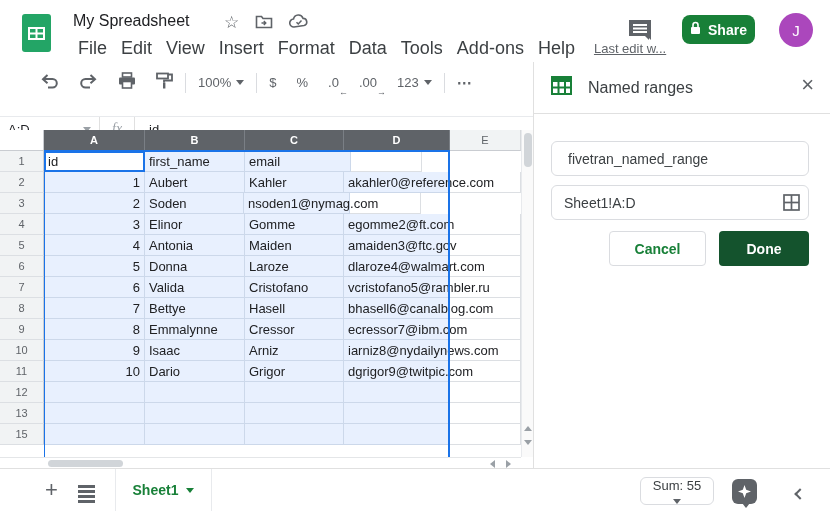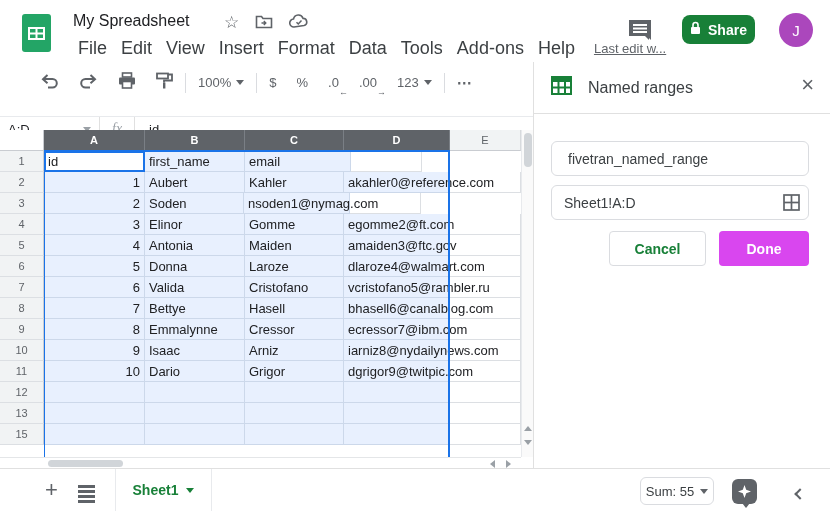--- a/index.html
+++ b/index.html
@@ -94,37 +94,37 @@
   #panel-close { position:absolute; right:16px; top:12px; font-size:22px; color:#5f6368; line-height:1; }
   .panel-input { position:absolute; left:17px; width:258px; height:35px; border:1px solid #dadce0;
     border-radius:6px; font-size:14px; color:#3c4043; padding:0 12px; background:#fff; outline:none;
     font-family:"Liberation Sans", sans-serif; }
   #range-name-input { top:79px;padding-left:16px; }
   #range-ref-input { top:123px; padding-right:34px; }
   #range-grid-icon { position:absolute; left:249px; top:132px; }
   #panel-buttons { position:absolute; left:0; top:169px; width:275px; display:flex; justify-content:flex-end; gap:13px; }
   #cancel-btn { width:97px; height:35px; background:#fff; border:1px solid #dadce0; border-radius:4px;
     color:#188038; font-size:14px; font-weight:bold; display:flex; align-items:center; justify-content:center; }
-  #done-btn { width:90px; height:35px; background:#d946ef; border-radius:4px; color:#fff; font-size:14px;
+  #done-btn { width:90px; height:35px; background:#14532d; border-radius:4px; color:#fff; font-size:14px;
     font-weight:bold; display:flex; align-items:center; justify-content:center; }
 
   
   #bottom-bar { position:absolute; left:0; top:468px; width:830px; height:43px; background:#fff;
     border-top:1px solid #e0e0e0; }
   #add-sheet { position:absolute; left:45px; top:8px; font-size:22px; color:#5f6368; font-weight:normal; }
   #all-sheets { position:absolute; left:78px; top:16px; width:17px; }
   #all-sheets div { height:2.5px; background:#5f6368; margin-bottom:2.5px; }
   #sheet-tab { position:absolute; left:115px; top:0; width:97px; height:42px; background:#fff;
     border-left:1px solid #e8eaed; border-right:1px solid #e8eaed; display:flex; align-items:center;
     justify-content:center; gap:8px; }
   #sheet-tab span { font-size:14px; font-weight:bold; color:#188038; }
   #sheet-tab .tri-down { border-top-color:#188038; }
   #sum-pill { position:absolute; left:640px; top:8px; width:74px; height:28px; background:#fff;
     border:1px solid #dadce0; border-radius:6px; display:flex; align-items:center; justify-content:center;
-    gap:6px; font-size:13px; color:#3c4043; }
+    gap:6px; font-size:13px; color:#3c4043;flex-direction:column; }
   #explore-btn { position:absolute; left:732px; top:10px; width:25px; height:25px; background:#5f6368;
     border-radius:6px; display:flex; align-items:center; justify-content:center; }
   #explore-tail { position:absolute; left:742px; top:34px; width:0; height:0;
     border-left:4px solid transparent; border-right:4px solid transparent; border-top:5px solid #5f6368; }
   #panel-collapse { position:absolute; left:796px; top:15px; }
 </style>
 </head>
 <body>
 
 <div id="app-header">

